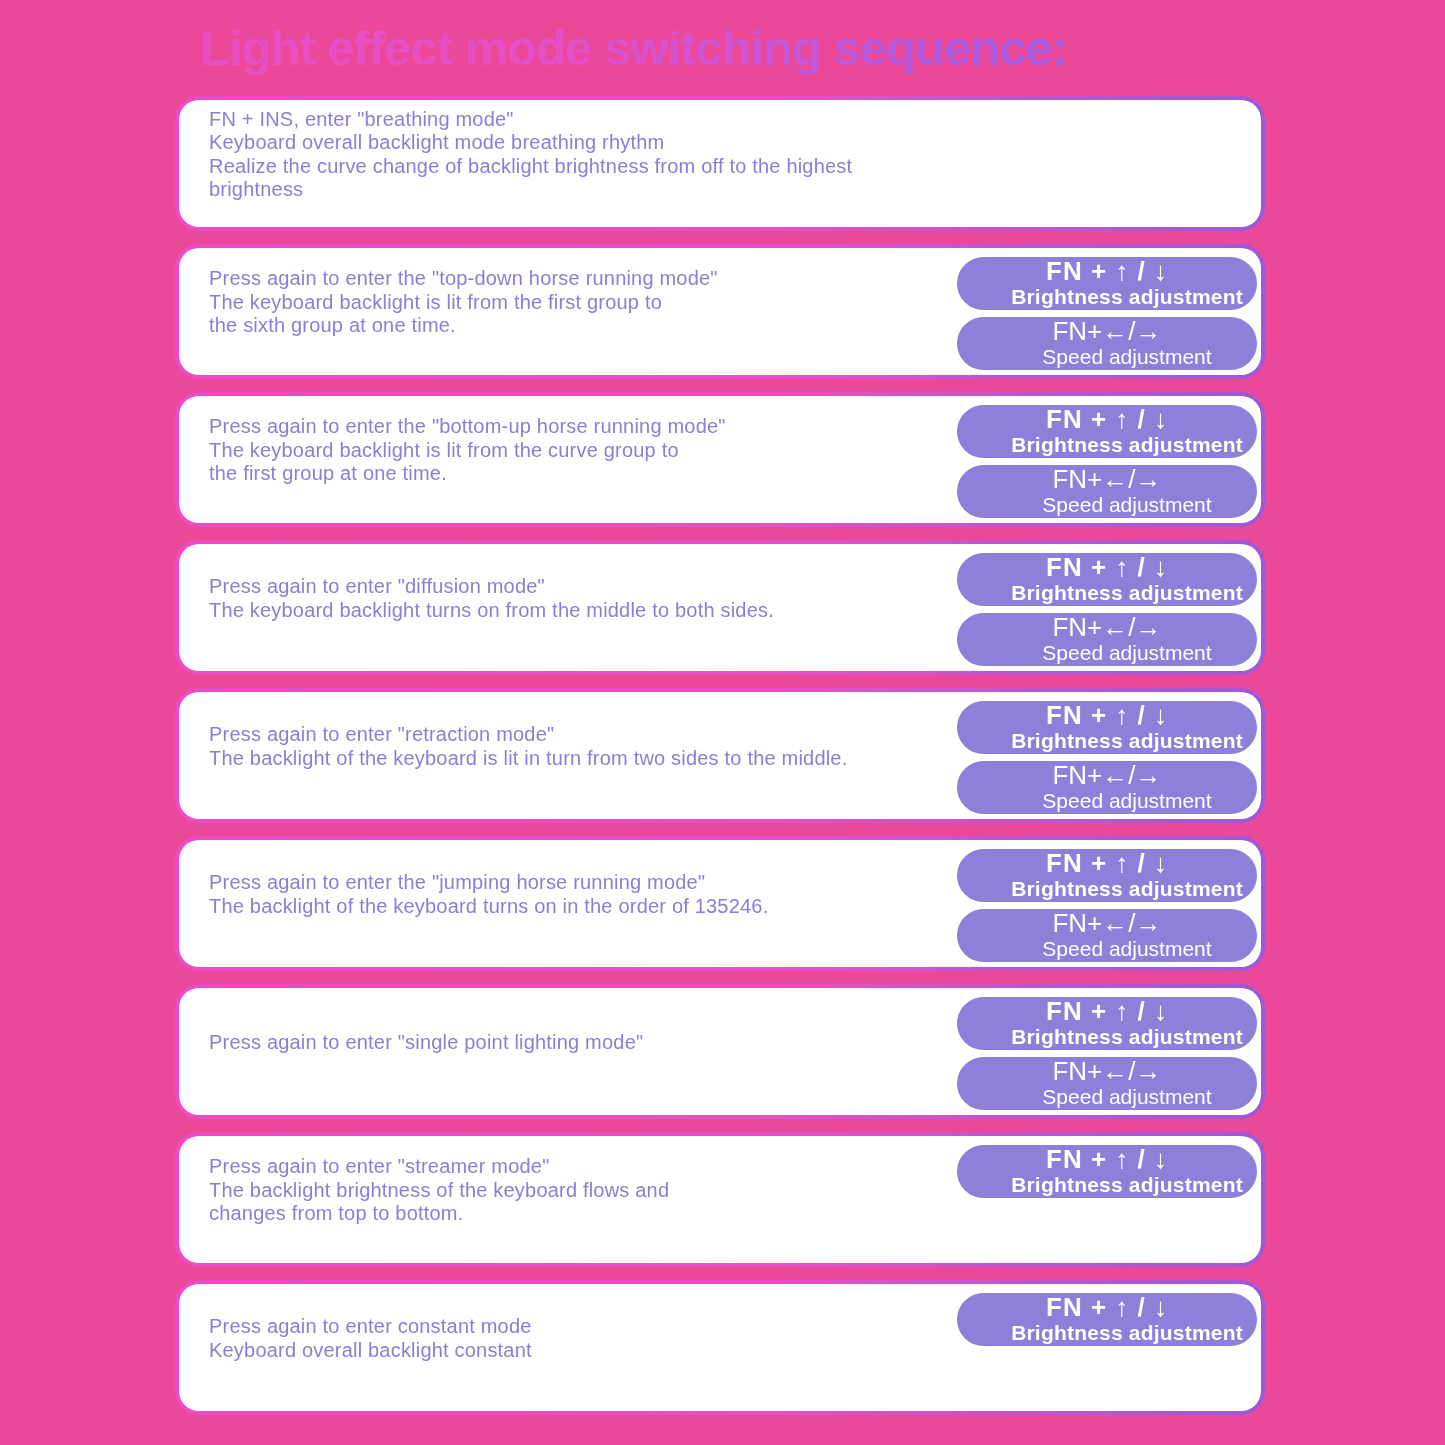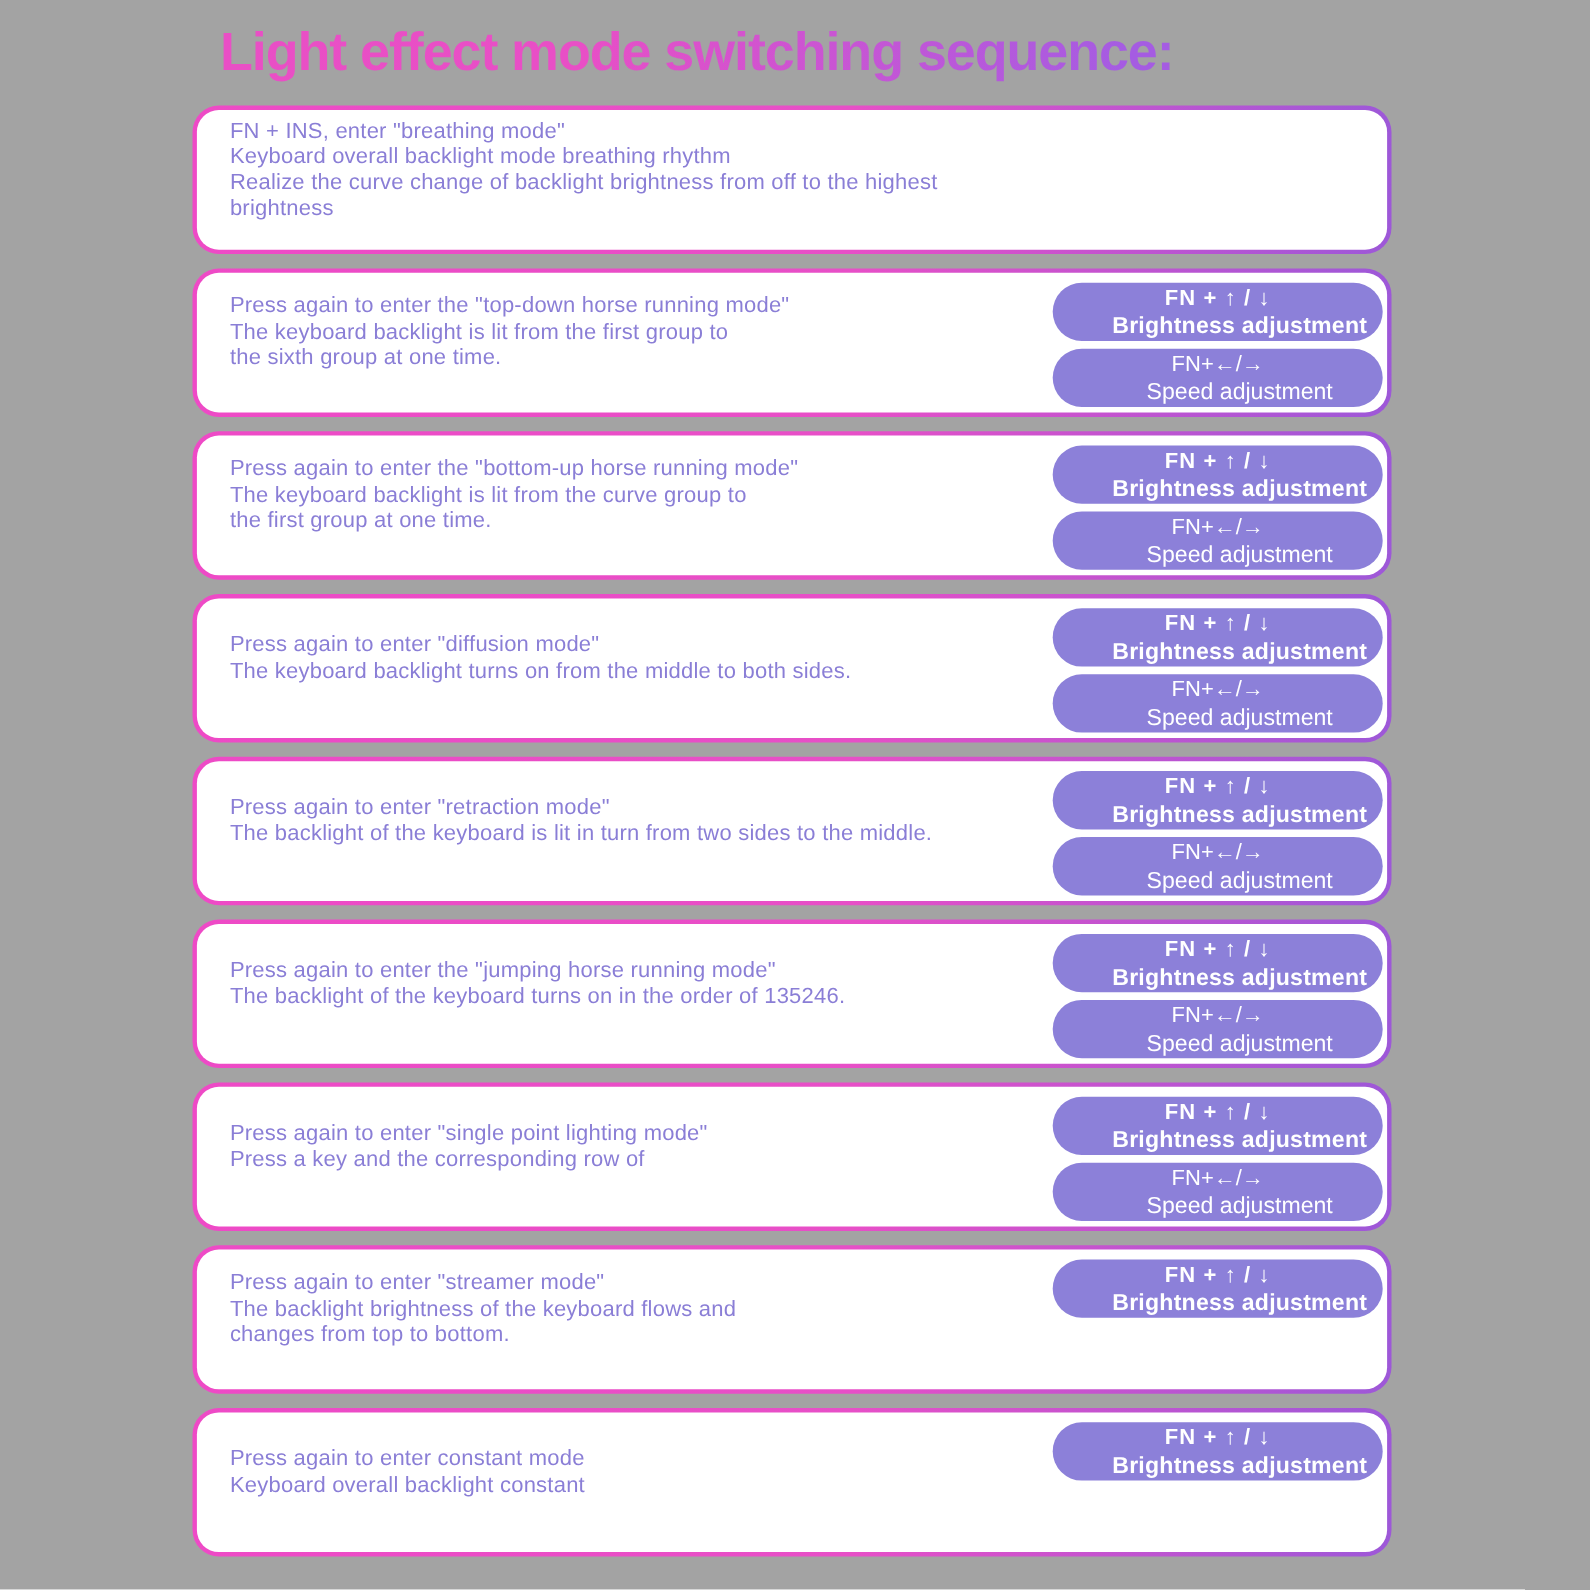--- a/index.html
+++ b/index.html
@@ -5,21 +5,21 @@
   html, body {
     margin: 0;
     padding: 0;
     background: #ffffff;
     font-family: "Liberation Sans", "DejaVu Sans", sans-serif;
   }
   .page {
     position: relative;
     width: 1445px;
     height: 1445px;
-    background: #a3a3a3;
+    background: #ec4899;
     overflow: hidden;
   }
   .title {
     position: absolute;
     left: 200px;
     top: 20px;
     margin: 0;
     font-size: 49px;
     font-weight: 700;
     letter-spacing: -1px;
@@ -82,21 +82,21 @@
     border-radius: 27px;
     background: #8c80d9;
     color: #ffffff;
     display: flex;
     flex-direction: column;
     align-items: center;
     justify-content: center;
     text-align: center;
   }
   .pill-keys {
-    font-size: 20px;
+    font-size: 26px;
     font-weight: 700;
     line-height: 25px;
     letter-spacing: 1px;
   }
   .pill-label {
     font-size: 21px;
     font-weight: 700;
     line-height: 25px;
     letter-spacing: 0.2px;
     margin-left: 40px;
@@ -218,21 +218,20 @@
               <div class="pill-label">Speed adjustment</div>
             </div>
           </div>
     </div>
   </section>
 
   <section class="mode-card">
     <div class="card-inner">
       <div class="card-text">
             <div>Press again to enter "single point lighting mode"</div>
-            <div>Press a key and the corresponding row of</div>
           </div>
       <div class="badge-stack">
             <div class="pill brightness">
               <div class="pill-keys">FN + ↑ / ↓</div>
               <div class="pill-label">Brightness adjustment</div>
             </div>
             <div class="pill speed">
               <div class="pill-keys">FN+←/→</div>
               <div class="pill-label">Speed adjustment</div>
             </div>

